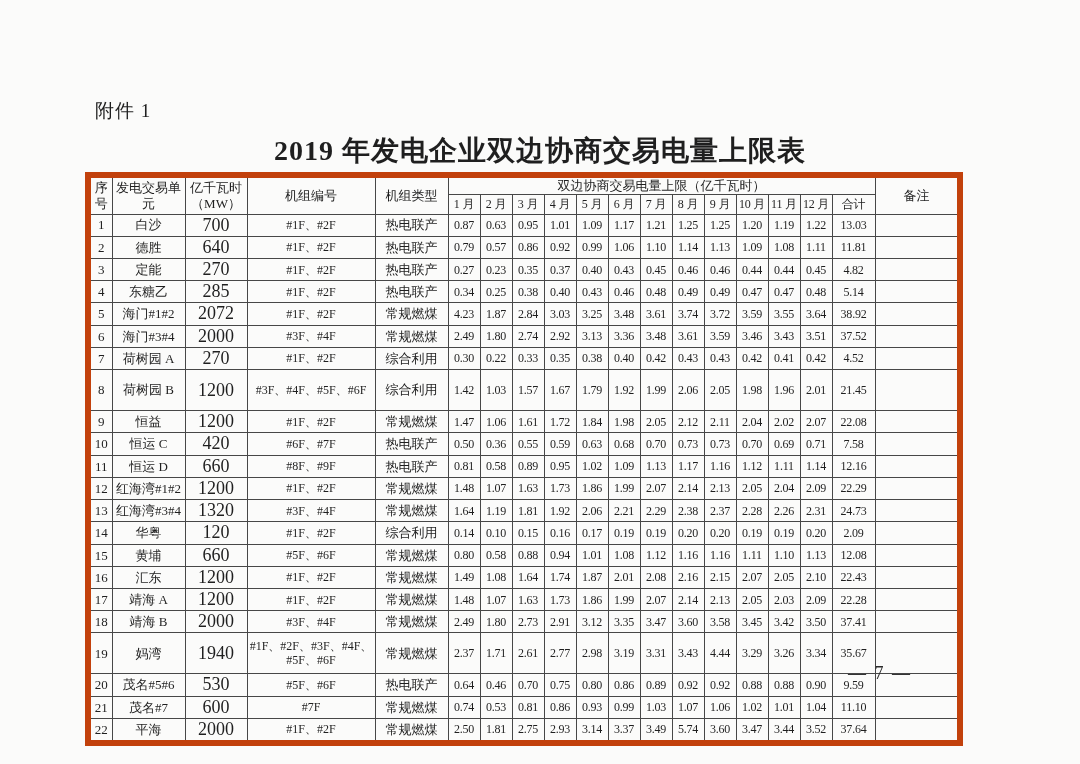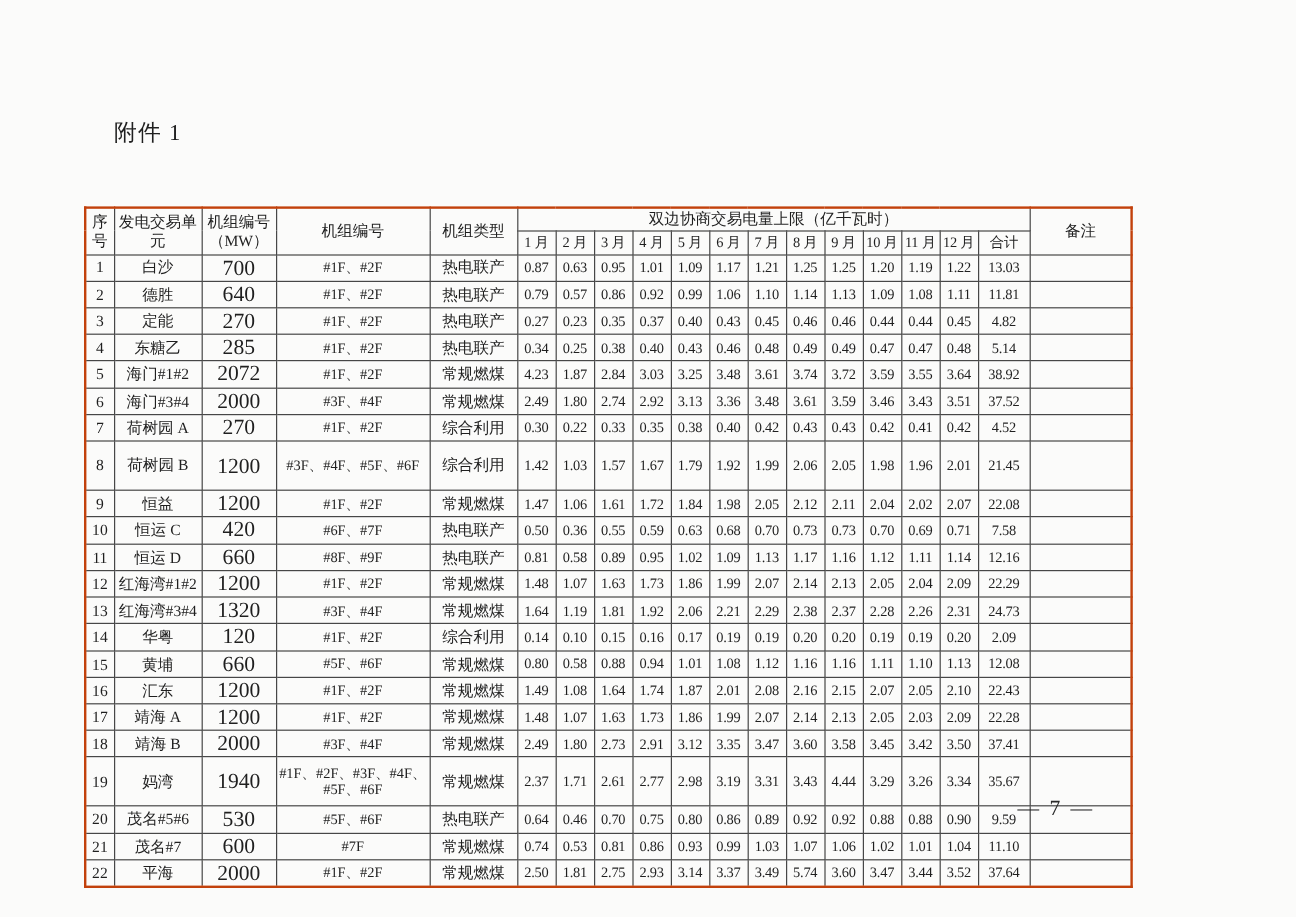--- a/index.html
+++ b/index.html
@@ -16,25 +16,25 @@
     position: absolute; left: 95px; top: 98px;
     font-size: 19px; letter-spacing: 1px;
   }
   .doc-title {
     position: absolute; left: 0; top: 132px; width: 1080px;
     text-align: center;
     font-size: 28px; font-weight: bold; letter-spacing: 1px;
   }
 
   table.limit-table {
-    position: absolute; left: 70px; top: 172px;
+    position: absolute; left: 85px; top: 172px;
     width: 872px;
     border-collapse: collapse;
     table-layout: fixed;
-    border: 2px solid #c2410c;
+    border: 6px solid #c2410c;
   }
   .limit-table th, .limit-table td {
     border: 1px solid #474747;
     text-align: center;
     vertical-align: middle;
     padding: 0 1px;
     font-weight: normal;
     font-size: 13px;
     line-height: 1.18;
     overflow: hidden;
@@ -67,20 +67,21 @@
     color: #2a2a2a;
   }
 </style>
 </head>
 <body>
 
 <div class="page">
 
   <div class="attachment">附件 1</div>
 
+  <div class="doc-title">2019 年发电企业双边协商交易电量上限表</div>
 
   <table class="limit-table">
     <colgroup>
       <col class="c-seq">
         <col class="c-unit">
         <col class="c-cap">
         <col class="c-unitno">
         <col class="c-type">
       <col class="c-mon">
         <col class="c-mon">
@@ -94,21 +95,21 @@
         <col class="c-mon">
         <col class="c-mon">
         <col class="c-mon">
       <col class="c-total">
         <col class="c-remark">
     </colgroup>
     <thead>
       <tr>
         <th rowspan="2">序号</th>
         <th rowspan="2">发电交易单元</th>
-        <th rowspan="2">机组编号（MW）</th>
+        <th rowspan="2">亿千瓦时（MW）</th>
         <th rowspan="2">机组编号</th>
         <th rowspan="2">机组类型</th>
         <th colspan="13">双边协商交易电量上限（亿千瓦时）</th>
         <th rowspan="2">备注</th>
       </tr>
       <tr class="months-row">
         <th class="mon">1 月</th>
         <th class="mon">2 月</th>
         <th class="mon">3 月</th>
         <th class="mon">4 月</th>

